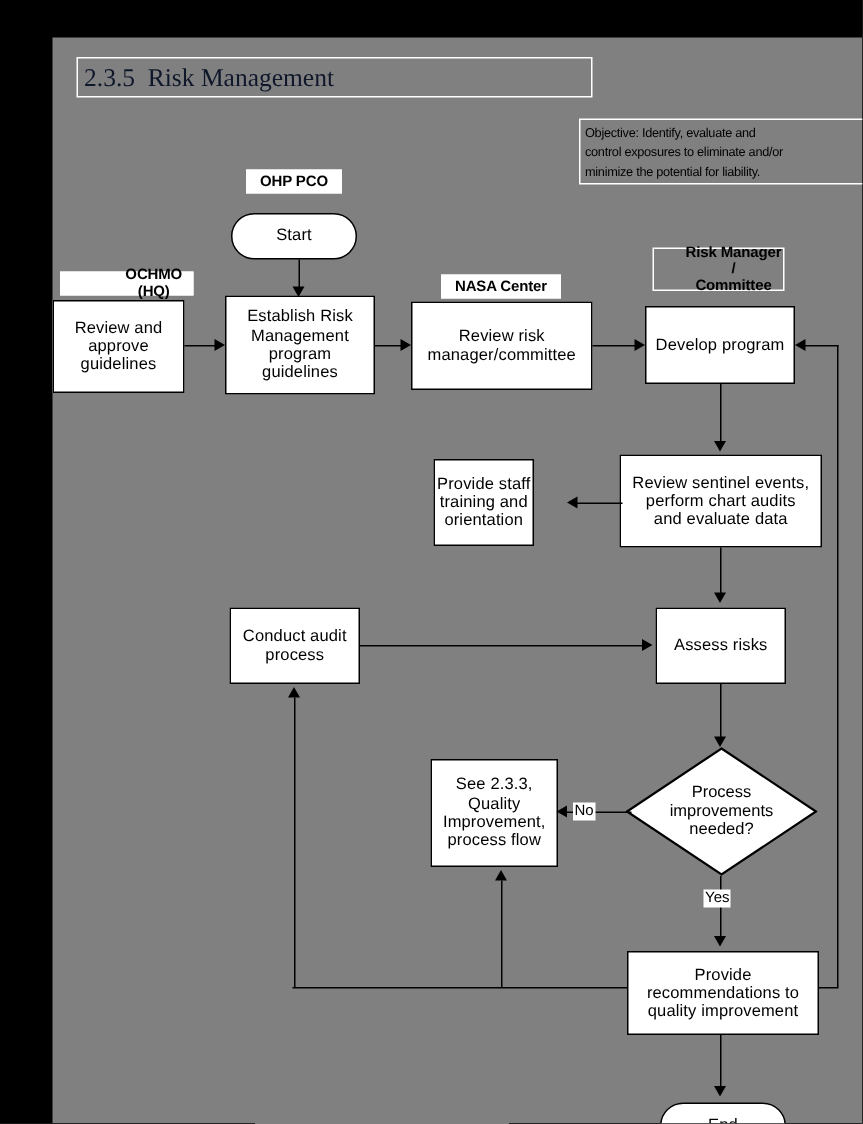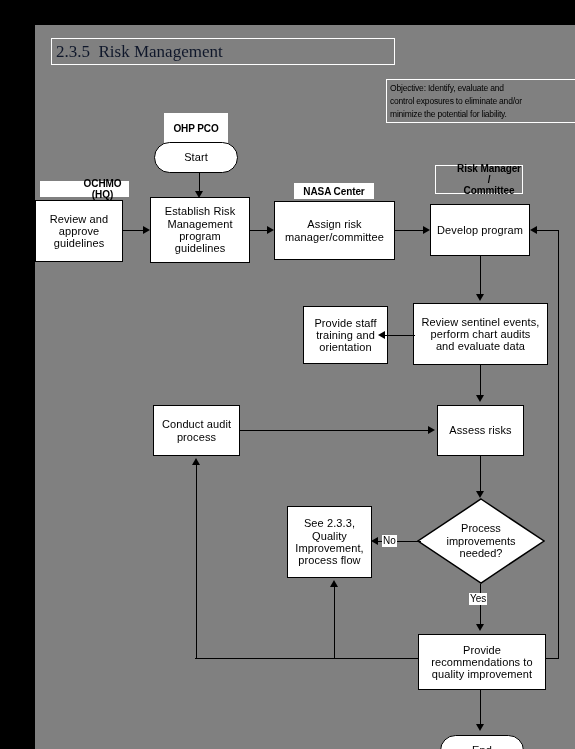--- a/index.html
+++ b/index.html
@@ -171,46 +171,46 @@
   <div id="canvas">
 
     <div id="title-box">
       <span id="title-text">2.3.5  Risk Management</span>
     </div>
 
     <div id="objective-box">Objective: Identify, evaluate and
 control exposures to eliminate and/or
 minimize the potential for liability.</div>
 
-    <div class="role-label on-white" style="left:129px; top:88px; width:64px; height:30px;">OHP PCO</div>
+    <div class="role-label on-white" style="left:129px; top:88px; width:64px; height:16px;">OHP PCO</div>
 
     <div class="role-label on-white" style="left:5px; top:156px; width:89px; height:16px;padding-left:36px;">OCHMO (HQ)</div>
 
     <div class="role-label on-white" style="left:259px; top:158px; width:80px; height:16px;">NASA Center</div>
 
     <div class="role-label on-gray" style="left:400px; top:140px; width:88px; height:29px;padding-left:20px;">Risk Manager /
 Committee</div>
 
     <div class="node terminator" style="left:119px; top:117px; width:84px; height:31px;">Start</div>
 
     <div class="node" style="left:0px; top:175px; width:88px; height:62px;">Review and
 approve
 guidelines</div>
 
     <div class="node" style="left:115px; top:172px; width:100px; height:66px;">Establish Risk
 Management
 program
 guidelines</div>
 
-    <div class="node" style="left:239px; top:176px; width:121px; height:59px;">Assign risk
+    <div class="node" style="left:239px; top:176px; width:121px; height:59px;">Review risk
 manager/committee</div>
 
     <div class="node" style="left:395px; top:179px; width:100px; height:52px;">Develop program</div>
 
-    <div class="node" style="left:268px; top:281px; width:85px; height:58px;">Provide staff
+    <div class="node" style="left:254px; top:281px; width:67px; height:58px;">Provide staff
 training and
 orientation</div>
 
     <div class="node" style="left:378px; top:278px; width:135px; height:62px;">Review sentinel events,
 perform chart audits
 and evaluate data</div>
 
     <div class="node" style="left:118px; top:380px; width:87px; height:51px;">Conduct audit
 process</div>
 

